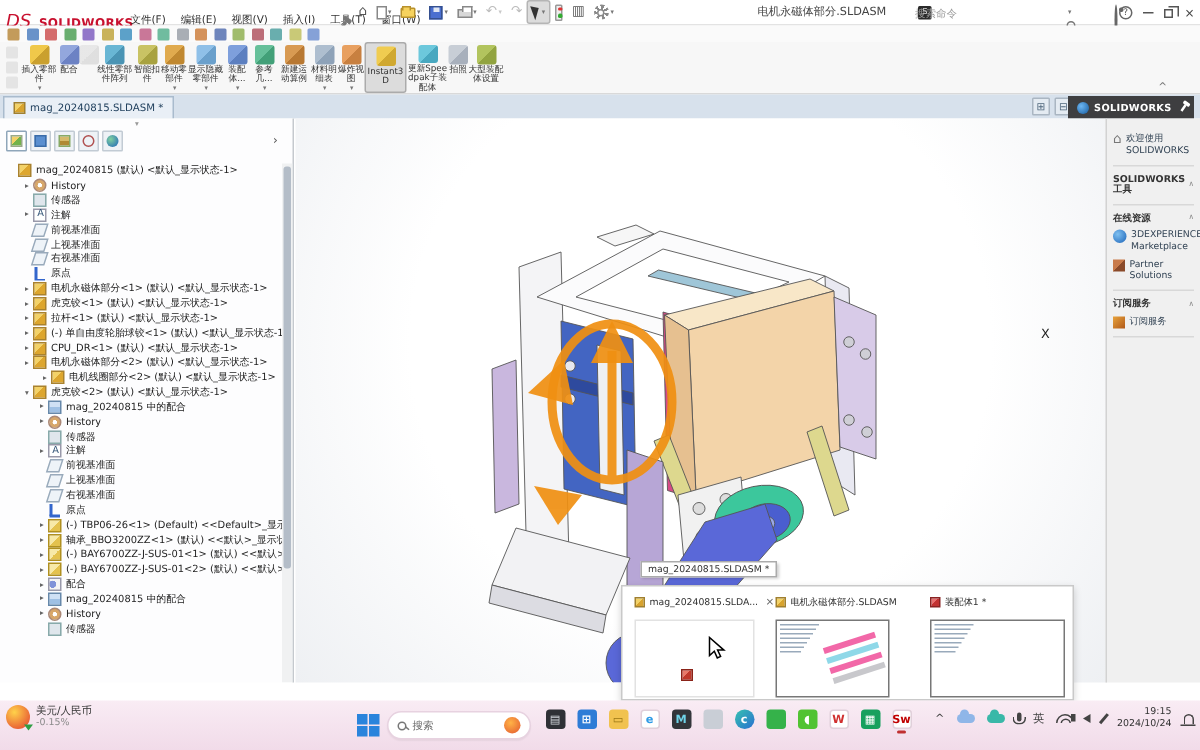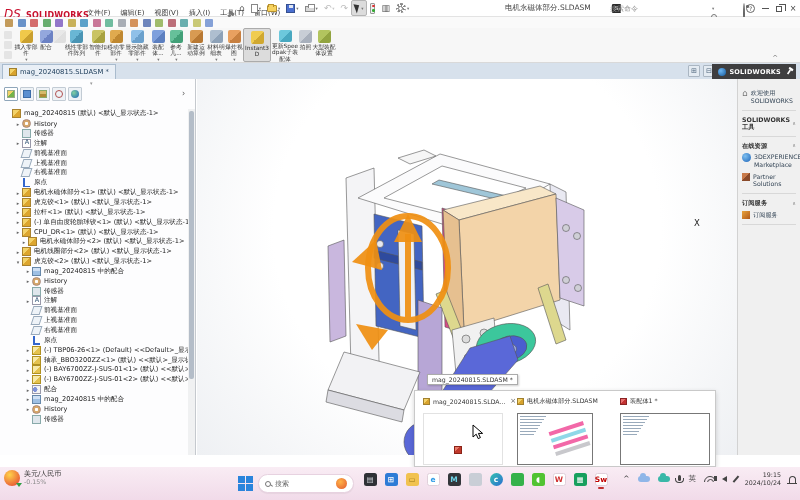--- a/index.html
+++ b/index.html
@@ -430,26 +430,26 @@
         <div class="trow" style="padding-left: 14px;">
           <span class="tarr">▸</span>
           <span class="ti asm"></span>
           <span class="tlabel">(-) 单自由度轮胎球铰&lt;1&gt; (默认) &lt;默认_显示状态-1&gt;</span>
         </div>
         <div class="trow" style="padding-left: 14px;">
           <span class="tarr">▸</span>
           <span class="ti asm"></span>
           <span class="tlabel">CPU_DR&lt;1&gt; (默认) &lt;默认_显示状态-1&gt;</span>
         </div>
-        <div class="trow" style="padding-left: 20px;">
+        <div class="trow" style="padding-left: 14px;">
           <span class="tarr">▸</span>
           <span class="ti asm"></span>
           <span class="tlabel">电机永磁体部分&lt;2&gt; (默认) &lt;默认_显示状态-1&gt;</span>
         </div>
-        <div class="trow" style="padding-left: 14px;">
+        <div class="trow" style="padding-left: 14px; margin-left: 12px;">
           <span class="tarr">▸</span>
           <span class="ti asm"></span>
           <span class="tlabel">电机线圈部分&lt;2&gt; (默认) &lt;默认_显示状态-1&gt;</span>
         </div>
         <div class="trow" style="padding-left: 14px;">
           <span class="tarr">▾</span>
           <span class="ti asm"></span>
           <span class="tlabel">虎克铰&lt;2&gt; (默认) &lt;默认_显示状态-1&gt;</span>
         </div>
         <div class="trow" style="padding-left: 24px;">

